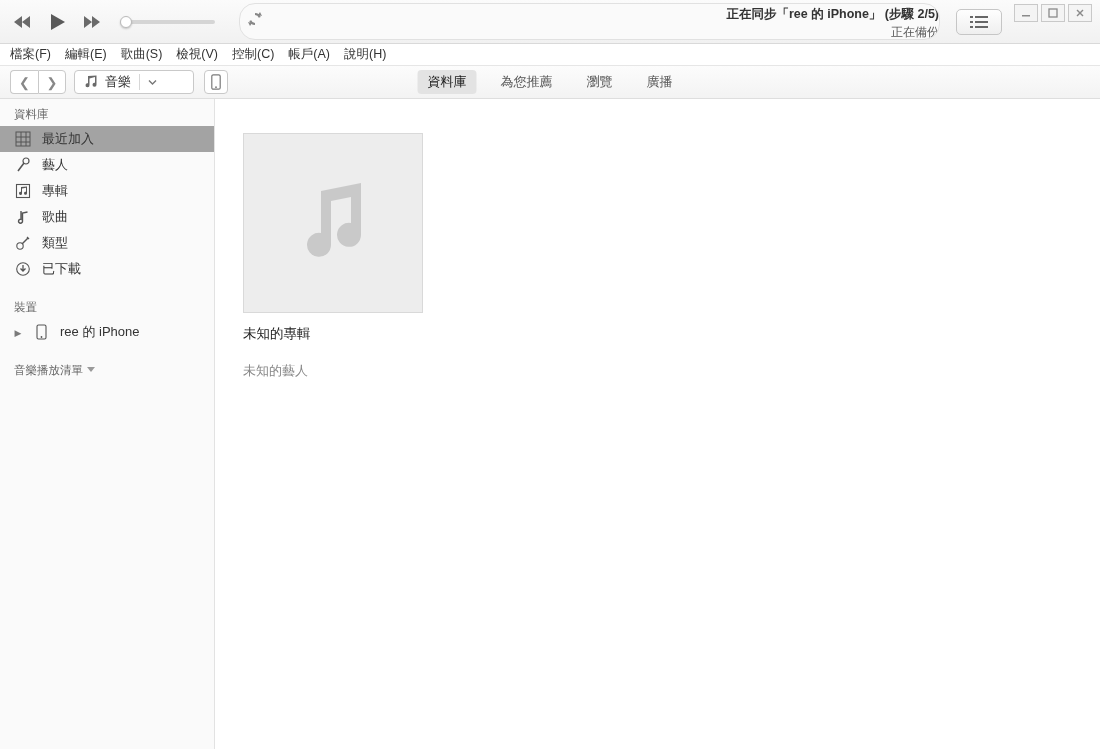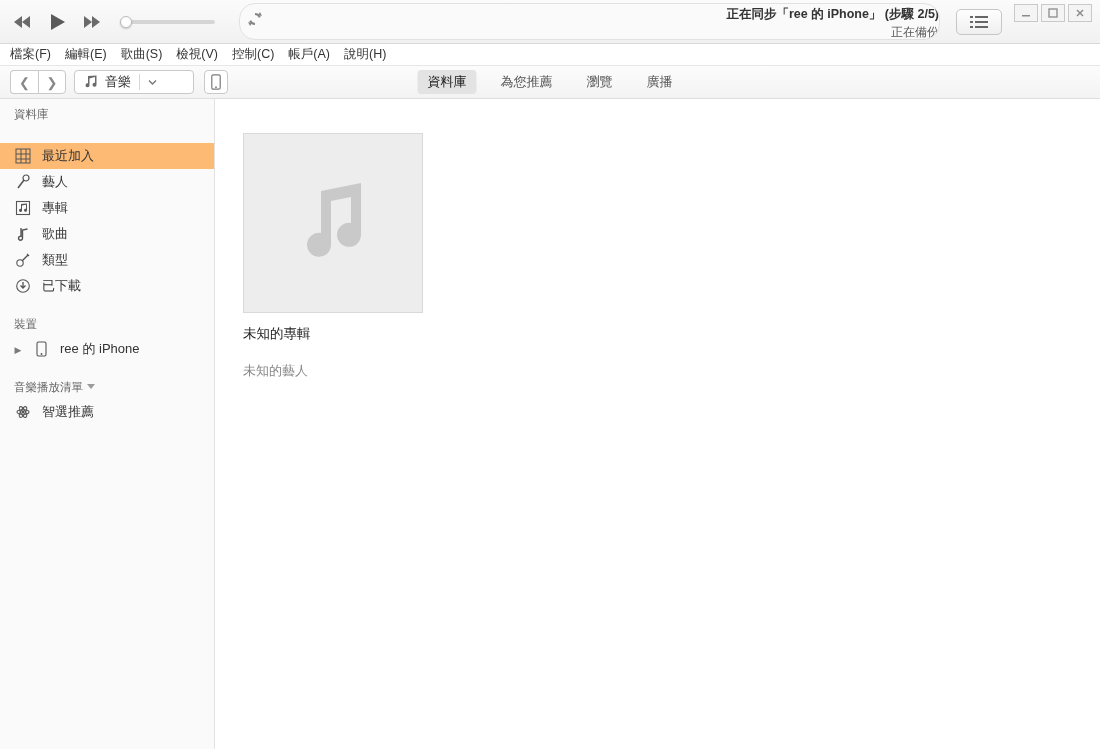--- a/index.html
+++ b/index.html
@@ -45,21 +45,21 @@
   .tabs { position:absolute; left:50%; transform:translateX(-50%); display:flex; gap:14px; align-items:center;}
   .tab { height:24px; padding:0 10px; display:flex; align-items:center; color:#555; font-size:13px; cursor:pointer; border-radius:4px;}
   .tab.active { background:#e3e3e3; color:#222; }
 
   
   .body { flex:1; display:flex; min-height:0;}
   .sidebar { width:215px; border-right:1px solid #e2e2e2; background:#fafafa; overflow:auto; font-size:13px;}
   .side-head { font-size:11.5px; color:#666; padding:8px 14px 4px; }
   .side-head.collapsible::after { content:""; display:inline-block; margin-left:4px; border-left:4px solid transparent; border-right:4px solid transparent; border-top:5px solid #9a9a9a; vertical-align:2px;}
   .side-item { display:flex; align-items:center; gap:10px; padding:4px 14px; cursor:pointer; color:#333;}
-  .side-item.selected { background:#fdba74;margin-top:17px;}
+  .side-item.selected { background:#a3a3a3;}
   .side-item .ico { width:18px; display:flex; justify-content:center; color:#555;}
   .side-item .tri { width:8px; text-align:center; color:#7a7a7a; font-size:10px; }
   .side-item.device { padding-left:14px; }
   .side-item.device .tri::before { content:"▶"; font-size:9px;}
 
   .content { flex:1; overflow:auto; padding:34px 28px;}
   .album { width:158px; }
   .album-art { width:180px; height:180px; background:#ededed; border:1px solid #d9d9d9; display:flex; align-items:center; justify-content:center; }
   .album-title { margin-top:12px; font-size:13.5px; color:#222;}
   .album-artist { font-size:13px; color:#888; margin-top:19px;}
@@ -249,33 +249,20 @@
         <span class="ico">
             <svg width="11" height="16" viewBox="0 0 11 16">
               <rect x="1" y="1" width="9" height="14" rx="1.5" fill="none" stroke="#555" stroke-width="1.1"></rect>
               <circle cx="5.5" cy="13" r="0.9" fill="#555"></circle>
             </svg>
           </span>
         <span>ree 的 iPhone</span>
       </div>
 
       <div class="side-head collapsible" style="margin-top:10px;">音樂播放清單</div>
-      <div class="side-item">
-        <span class="ico">
-            <svg width="16" height="16" viewBox="0 0 16 16">
-              <circle cx="8" cy="8" r="1.4" fill="#555"></circle>
-              <g stroke="#555" stroke-width="1.1" fill="none">
-                <ellipse cx="8" cy="8" rx="6" ry="2.3"></ellipse>
-                <ellipse cx="8" cy="8" rx="6" ry="2.3" transform="rotate(60 8 8)"></ellipse>
-                <ellipse cx="8" cy="8" rx="6" ry="2.3" transform="rotate(-60 8 8)"></ellipse>
-              </g>
-            </svg>
-          </span>
-        <span>智選推薦</span>
-      </div>
     </div>
 
     <div class="content">
       <div class="album">
         <div class="album-art">
           <svg width="100" height="100" viewBox="0 0 100 100">
             <path d="M38 18 L78 10 V62 A12 12 0 1 1 68 50 V24 L48 28 V72 A12 12 0 1 1 38 60 Z" fill="#c9c9c9"></path>
           </svg>
         </div>
         <div class="album-title">未知的專輯</div>

